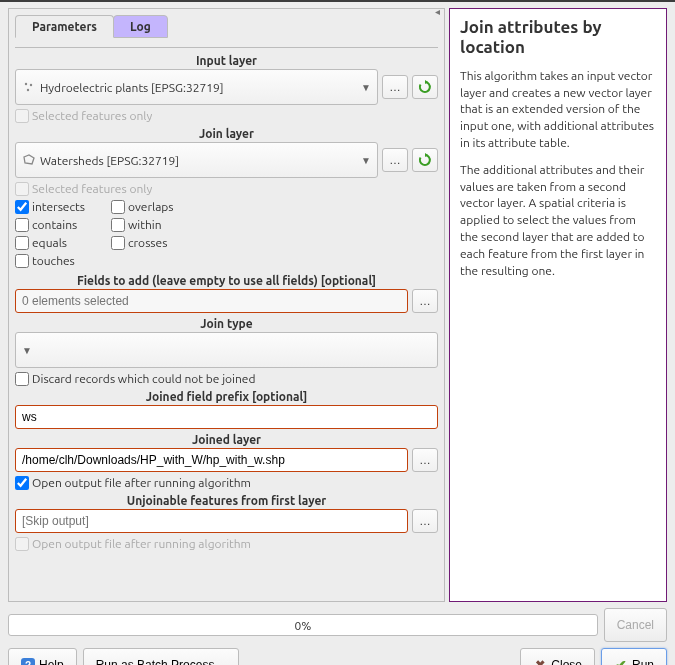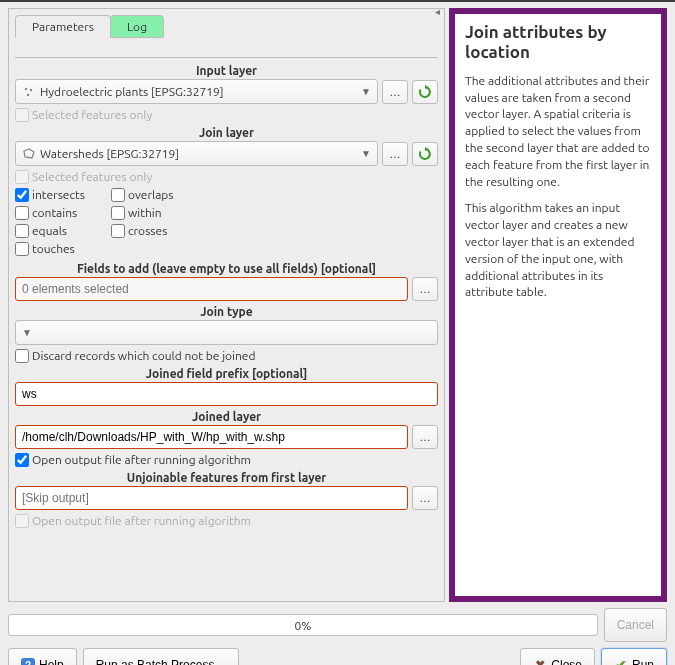--- a/index.html
+++ b/index.html
@@ -1,28 +1,28 @@
 <!DOCTYPE html>
 <html><head>
 <meta charset="utf-8">
 <style>
 * { box-sizing: border-box; margin: 0; padding: 0; }
 body { font-family: "Ubuntu", "Segoe UI", sans-serif; font-size: 12px; background: #ededed; color: #333; width: 675px; height: 665px; overflow: hidden; position: relative; }
 .topbar { height: 2px; background: #3c3c3c; }
 .main { display: flex; height: 602px; padding: 6px 8px 2px 8px; gap: 4px; }
 .left-pane { flex: 1; border: 1px solid #bcbcbc; background: #ededed; padding: 6px; position: relative; }
-.right-pane { width: 218px; border: 6px solid #701a75; background: #fff; padding: 8px 10px; }
+.right-pane { width: 218px; border: 1px solid #701a75; background: #fff; padding: 8px 10px; }
 .collapse-handle { position: absolute; top: 6px; right: 232px; width: 8px; height: 8px; font-size: 10px; color: #777; }
-.tabs { display: flex; margin-bottom: 20px; }
-.tab { padding: 4px 16px; border: 1px solid #bcbcbc; background: #86efac; border-top-left-radius: 4px; border-top-right-radius: 4px; margin-right: -1px; cursor: pointer; }
+.tabs { display: flex; margin-bottom: 10px; font-weight: bold; }
+.tab { padding: 4px 16px; border: 1px solid #bcbcbc; background: #c4b5fd; border-top-left-radius: 4px; border-top-right-radius: 4px; margin-right: -1px; cursor: pointer; }
 .tab.active { background: #ededed; border-bottom-color: #ededed; position: relative; z-index: 2; }
 .tabbar-line { border-bottom: 1px solid #bcbcbc; margin-top: -1px; margin-bottom: 6px; }
 .field-label { font-size: 12px; color: #333; margin: 4px 0 2px 0; font-weight: bold; text-align: center; }
 .row { display: flex; gap: 4px; align-items: center; margin-bottom: 4px; }
-.combo { flex: 1; background: linear-gradient(#fcfcfc,#f0f0f0); border: 1px solid #bcbcbc; border-radius: 3px; height: 25px; display: flex; align-items: center; padding: 0 6px; position: relative; }
+.combo { flex: 1; background: linear-gradient(#fcfcfc,#f0f0f0); border: 1px solid #bcbcbc; border-radius: 3px; height: 36px; display: flex; align-items: center; padding: 0 6px; position: relative; }
 .combo .icon { width: 14px; height: 14px; margin-right: 4px; display: flex; align-items: center; justify-content: center; }
 .combo .txt { flex: 1; font-size: 12px; }
 .combo .arrow { font-size: 10px; color: #666; }
 .smallbtn { width: 26px; height: 24px; background: linear-gradient(#fcfcfc,#f0f0f0); border: 1px solid #bcbcbc; border-radius: 3px; display: flex; align-items: center; justify-content: center; font-size: 11px; cursor: pointer; }
 .iterbtn svg { width: 14px; height: 14px; }
 .checkline { display: flex; align-items: flex-start; gap: 3px; margin: 2px 0; font-size: 12px; }
 .checkline.disabled { color: #aaa; }
 .checkline input[type=checkbox] { width: 14px; height: 14px; }
 .predicates { display: flex; flex-wrap: wrap; gap: 0 16px; }
 .predicates .checkline { width: 80px; }
@@ -183,22 +183,22 @@
       <input type="checkbox" disabled="" style="">
       <span>Open output file after running algorithm</span>
     </label>
 
   </div>
 
   <div class="collapse-handle">◂</div>
 
   <div class="right-pane">
     <h2>Join attributes by location</h2>
+    <p>This algorithm takes an input vector layer and creates a new vector layer that is an extended version of the input one, with additional attributes in its attribute table.</p>
     <p>The additional attributes and their values are taken from a second vector layer. A spatial criteria is applied to select the values from the second layer that are added to each feature from the first layer in the resulting one.</p>
-    <p>This algorithm takes an input vector layer and creates a new vector layer that is an extended version of the input one, with additional attributes in its attribute table.</p>
   </div>
 </div>
 
 <div class="bottom">
   <div class="progress-row">
     <div class="progress">
       <span>0%</span>
     </div>
     <button class="btn disabled">Cancel</button>
   </div>

